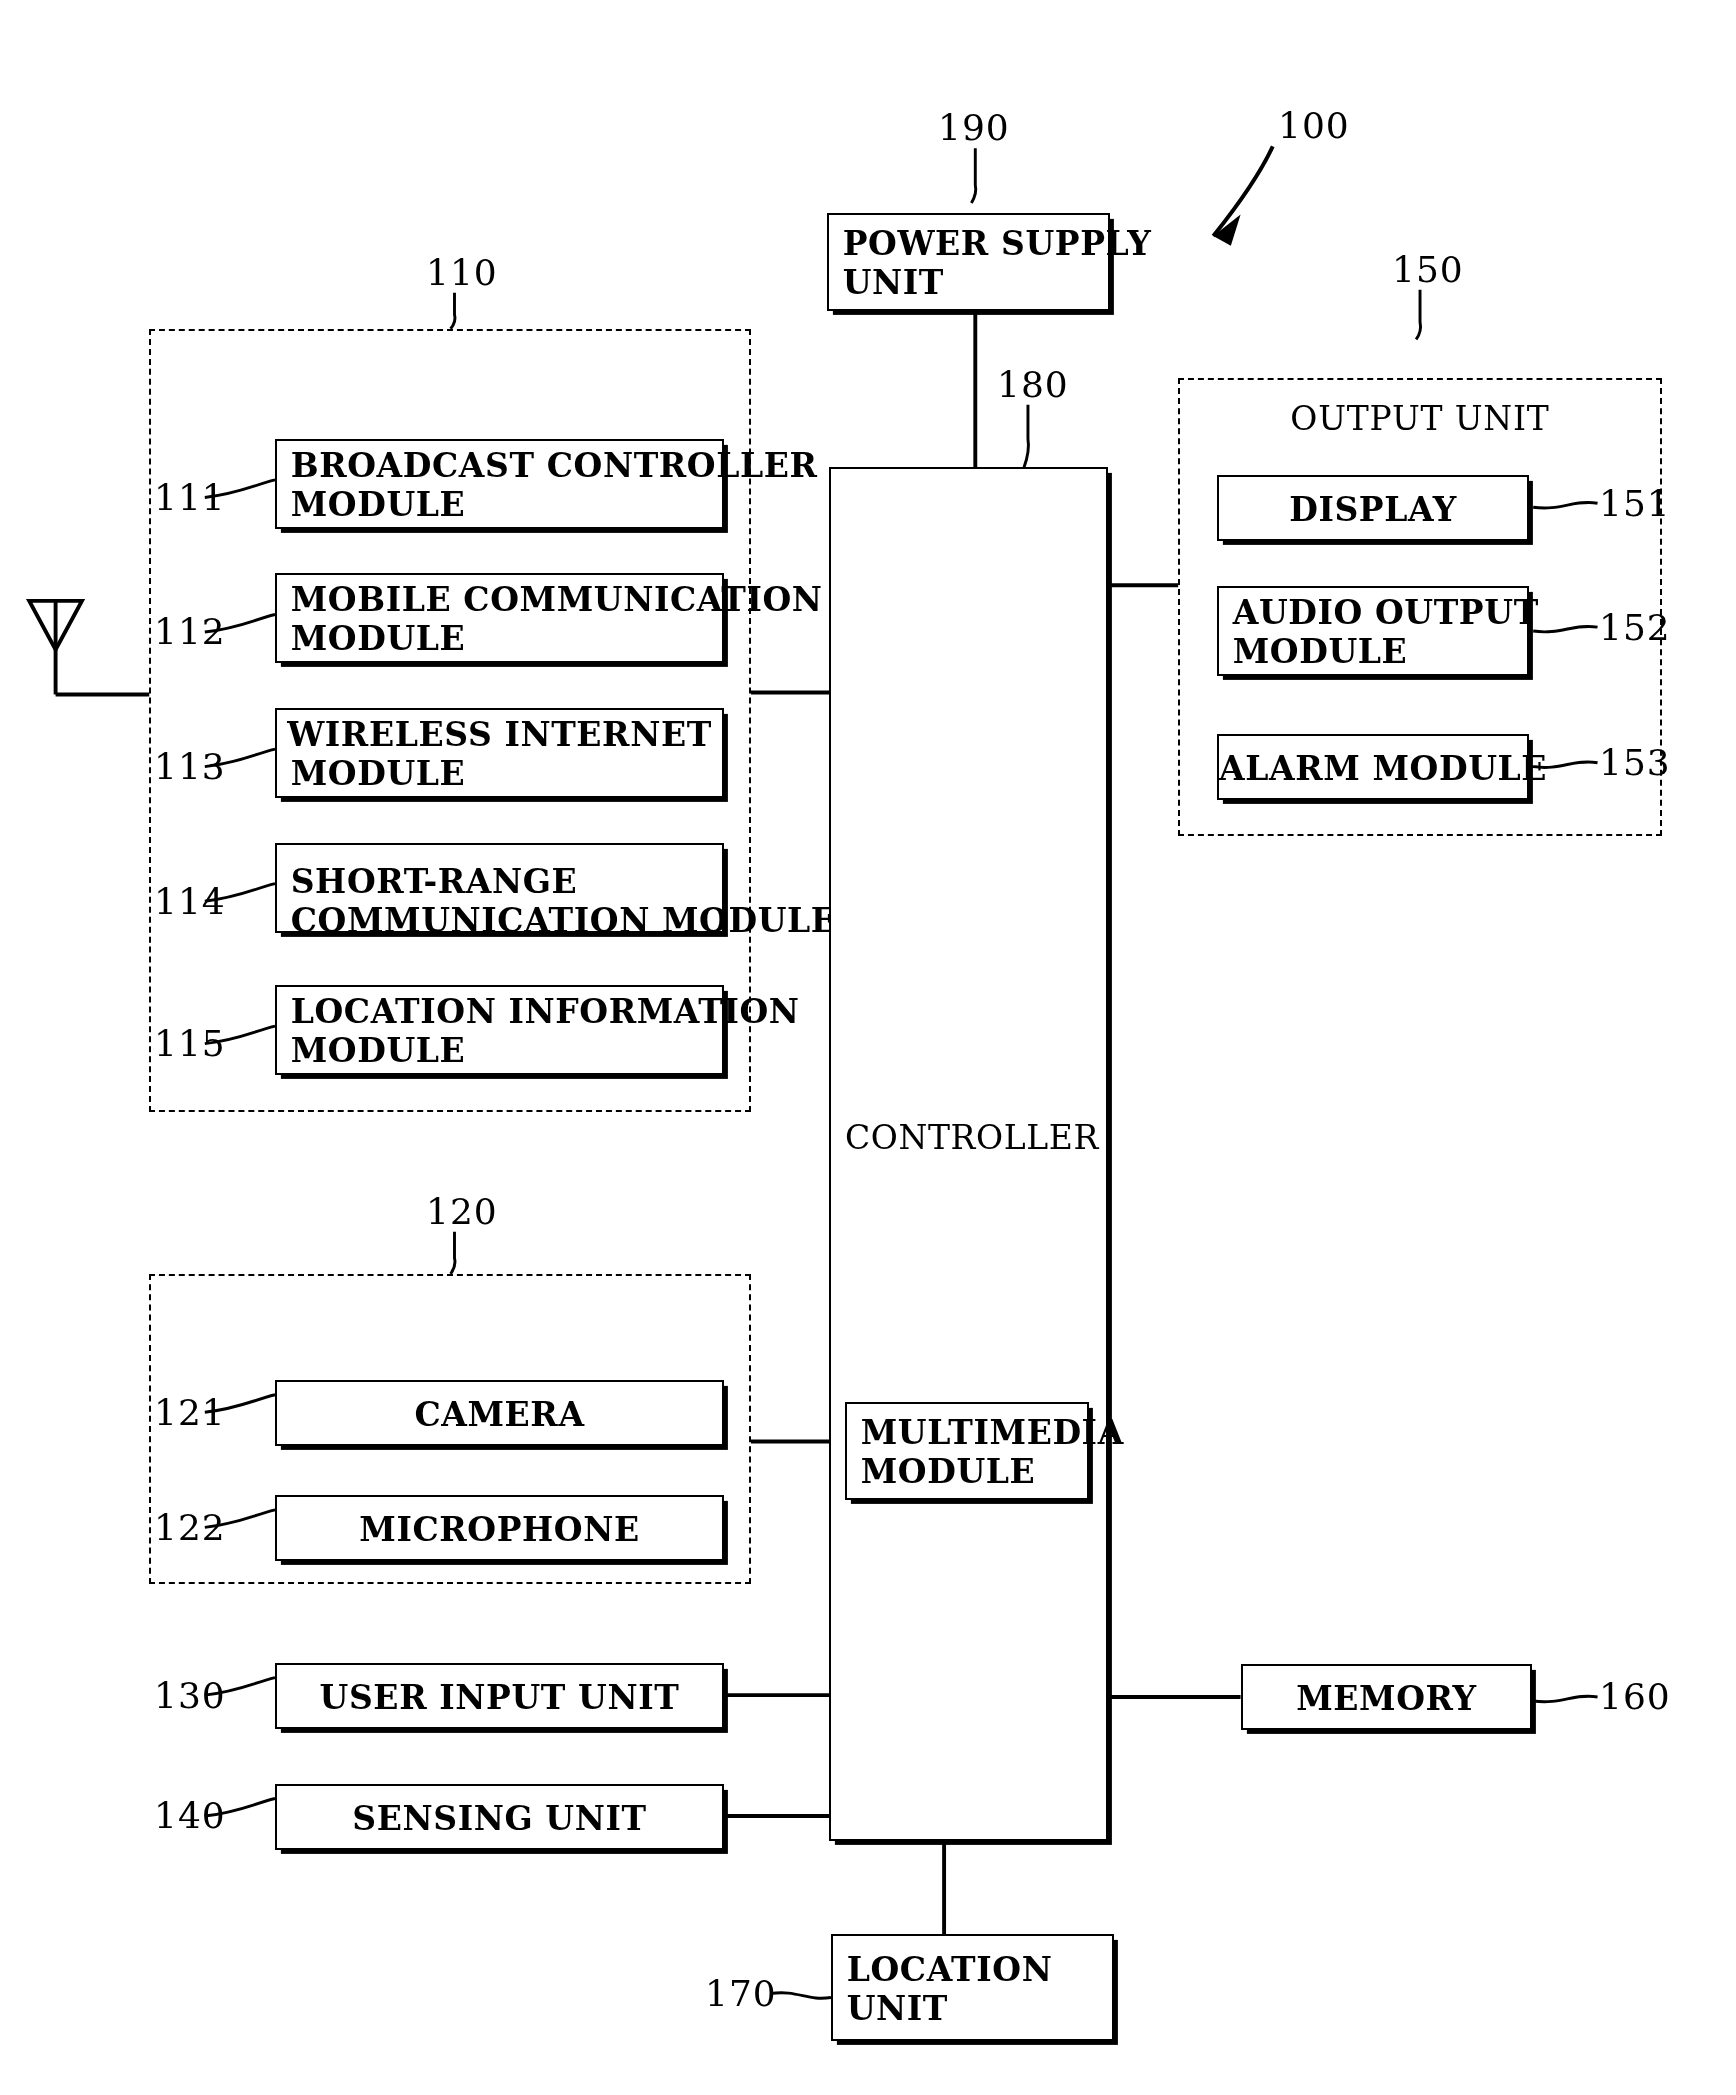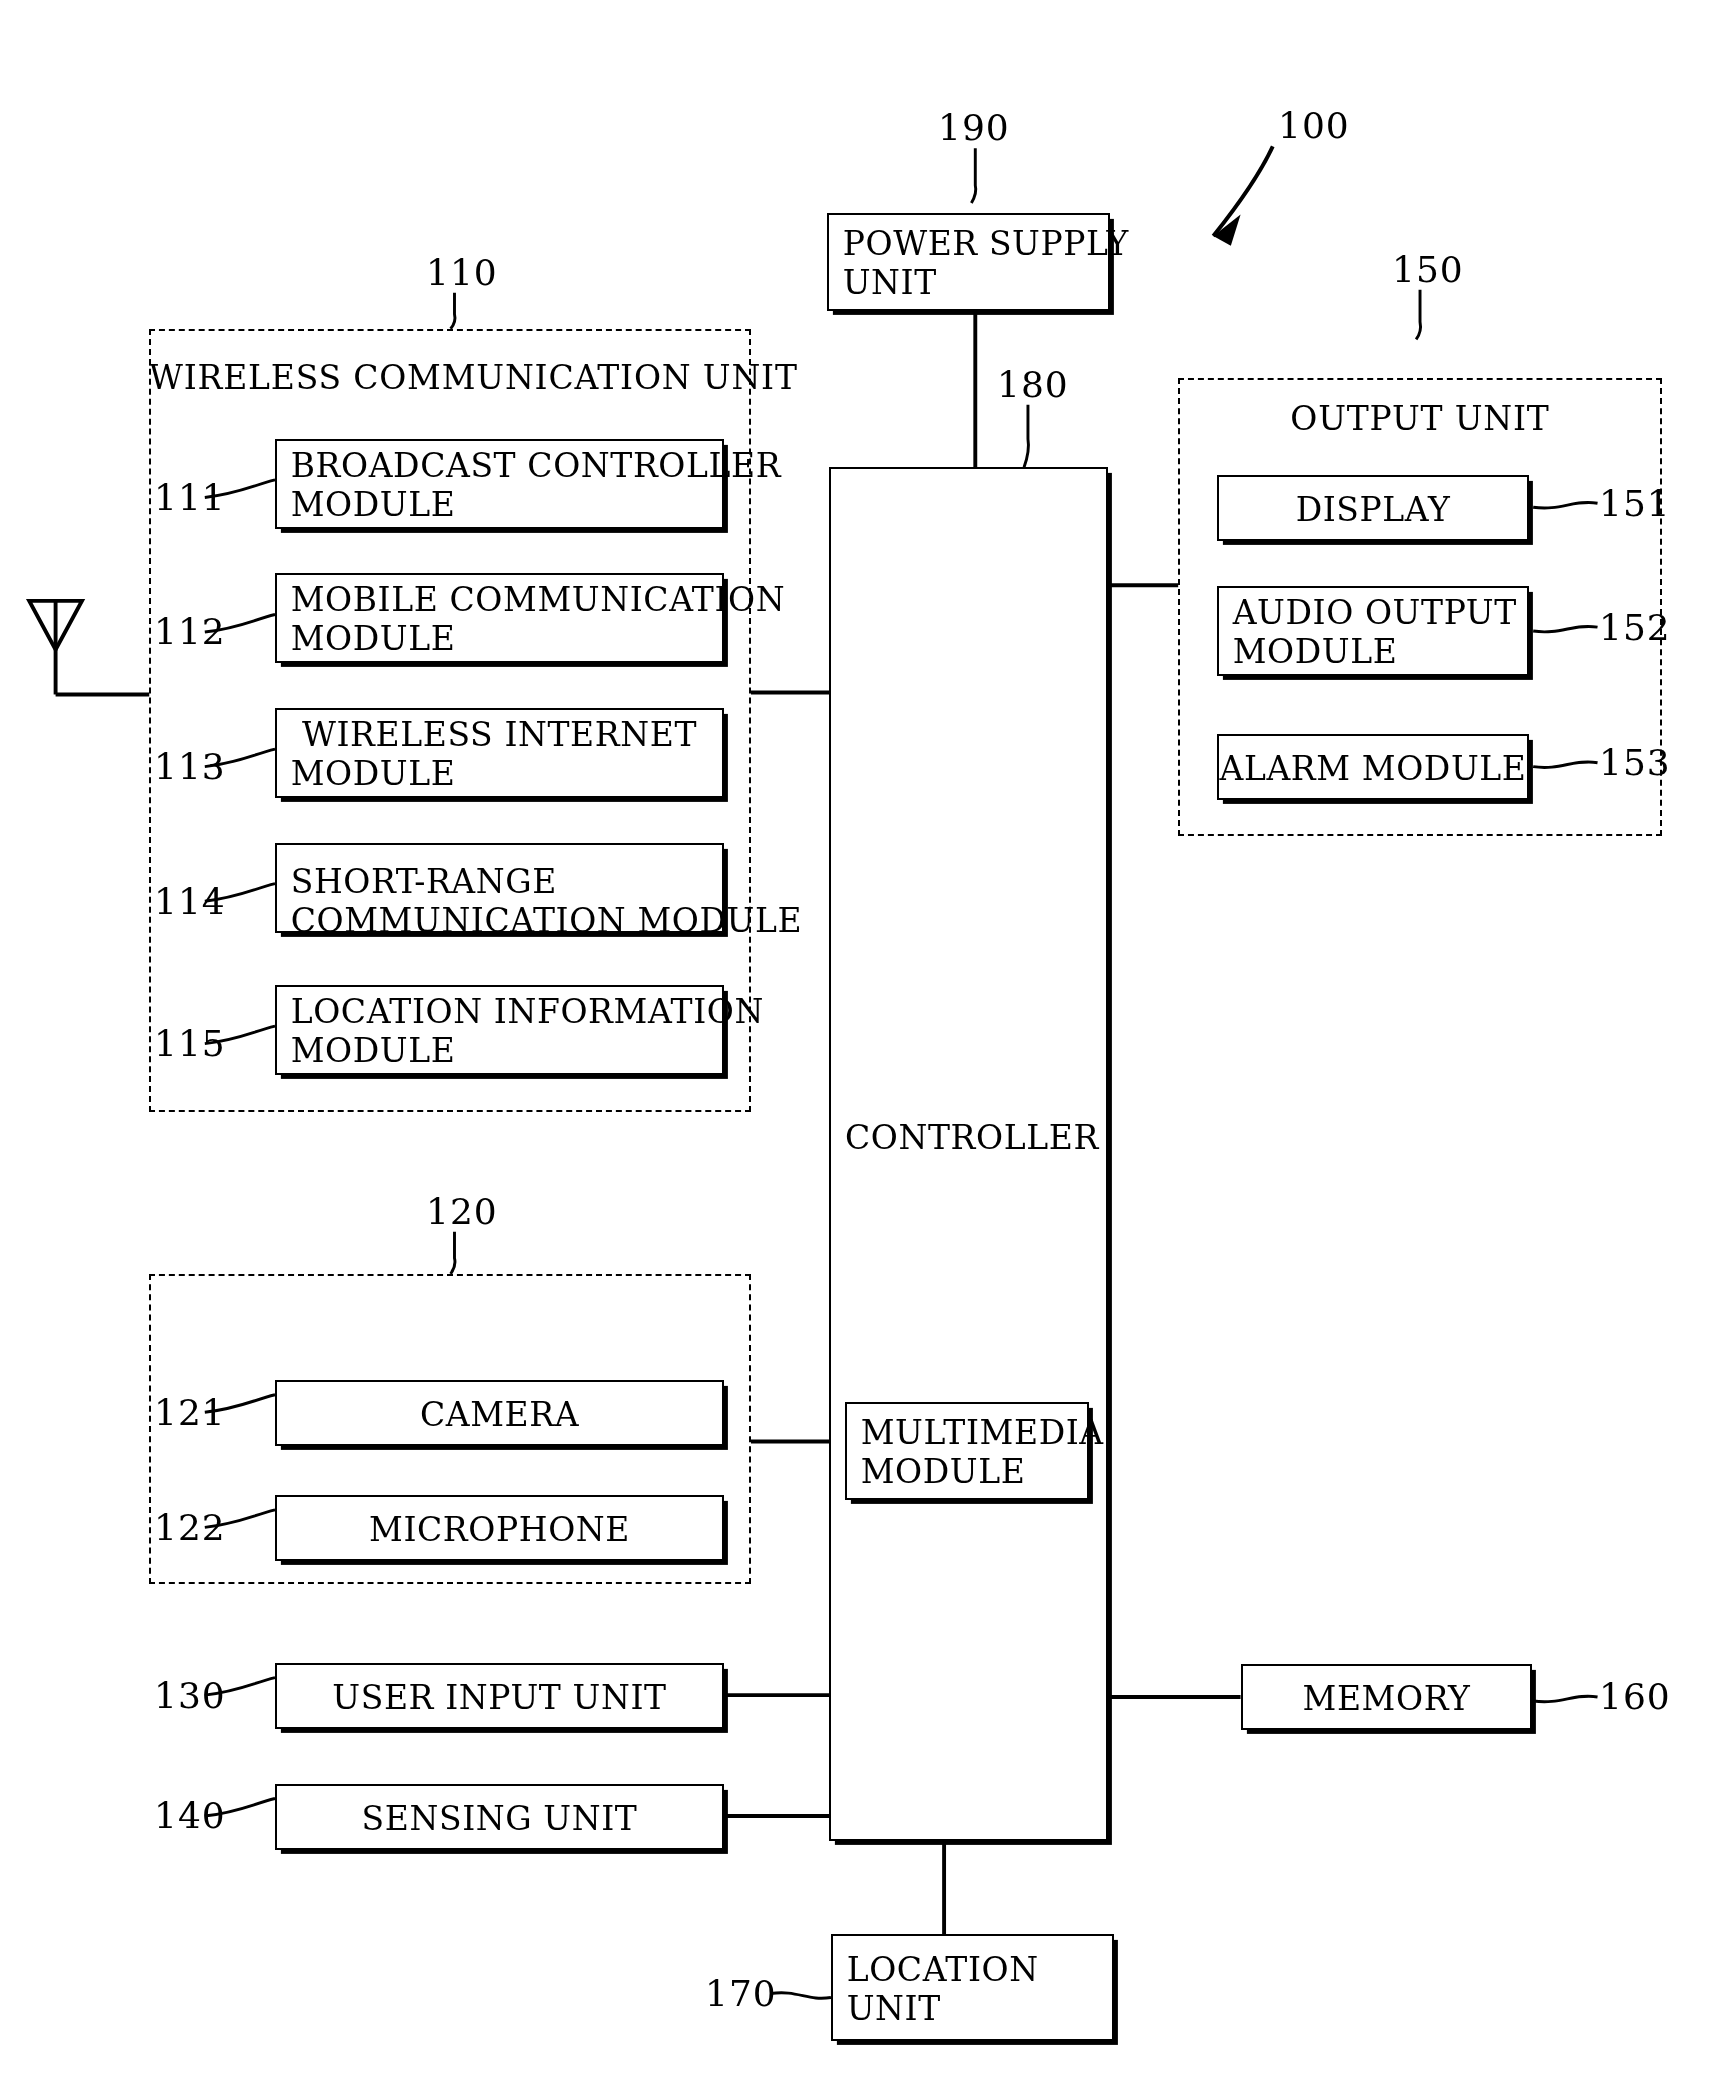--- a/index.html
+++ b/index.html
@@ -48,20 +48,21 @@
     font-size: 33px;
     letter-spacing: 0.8px;
   }
   
   .sbox {
     position: absolute;
     box-sizing: border-box;
     border: 2.9px solid #000;
     background: #fff;
     box-shadow: 4.9px 4.9px 0 -1px #000;
+    font-weight: bold;
   }
   .sbox-inner {
     position: absolute;
     left: 0; right: 0;
     display: flex;
     flex-direction: column;
     justify-content: center;
   }
   .dbox {
     position: absolute;
@@ -172,21 +173,20 @@
   <div class="lbl ref" style="left:1599px; top:483px;">151</div>
   <div class="lbl ref" style="left:1599px; top:607px;">152</div>
   <div class="lbl ref" style="left:1599px; top:742px;">153</div>
 
   <div class="lbl ref" style="left:1599px; top:1676px;">160</div>
 
   <div class="lbl ref" style="left:705px; top:1973px;">170</div>
 
   <div class="dbox" style="left:149px; top:329px; width:602px; height:783px;"></div>
 
-  <div class="lbl unittitle" style="left:149px; top:359px; width:602px; text-align:center;">WIRELESS COMMUNICATION UNIT</div>
 
   <div class="sbox" style="left:275px; top:439px; width:449px; height:90px;">
     <div class="sbox-inner" style="top:0; height:90px;">
       <div class="lbl boxtext txt-left" style="position:relative;">BROADCAST CONTROLLER</div>
       <div class="lbl boxtext txt-left" style="position:relative;">MODULE</div>
     </div>
   </div>
 
   <div class="sbox" style="left:275px; top:573px; width:449px; height:90px;">
     <div class="sbox-inner" style="top:0; height:90px;">

